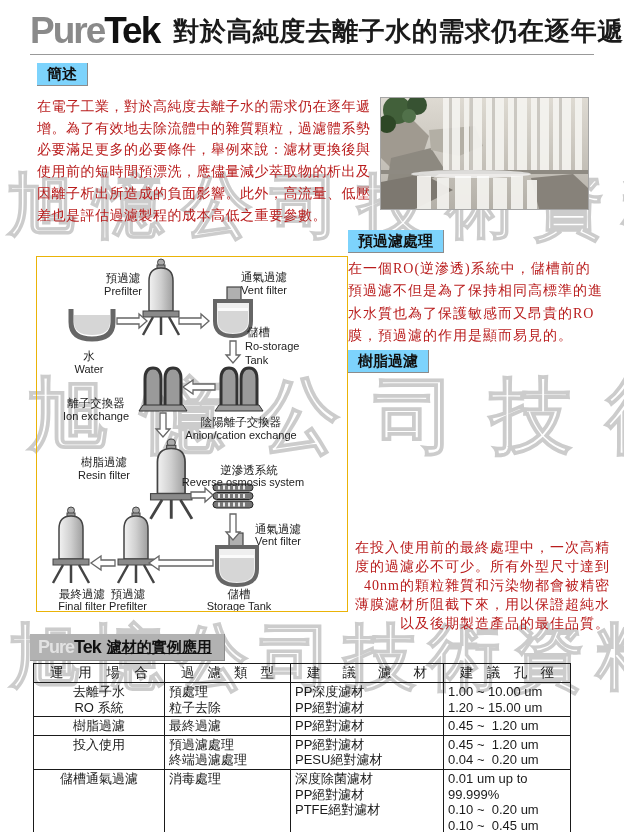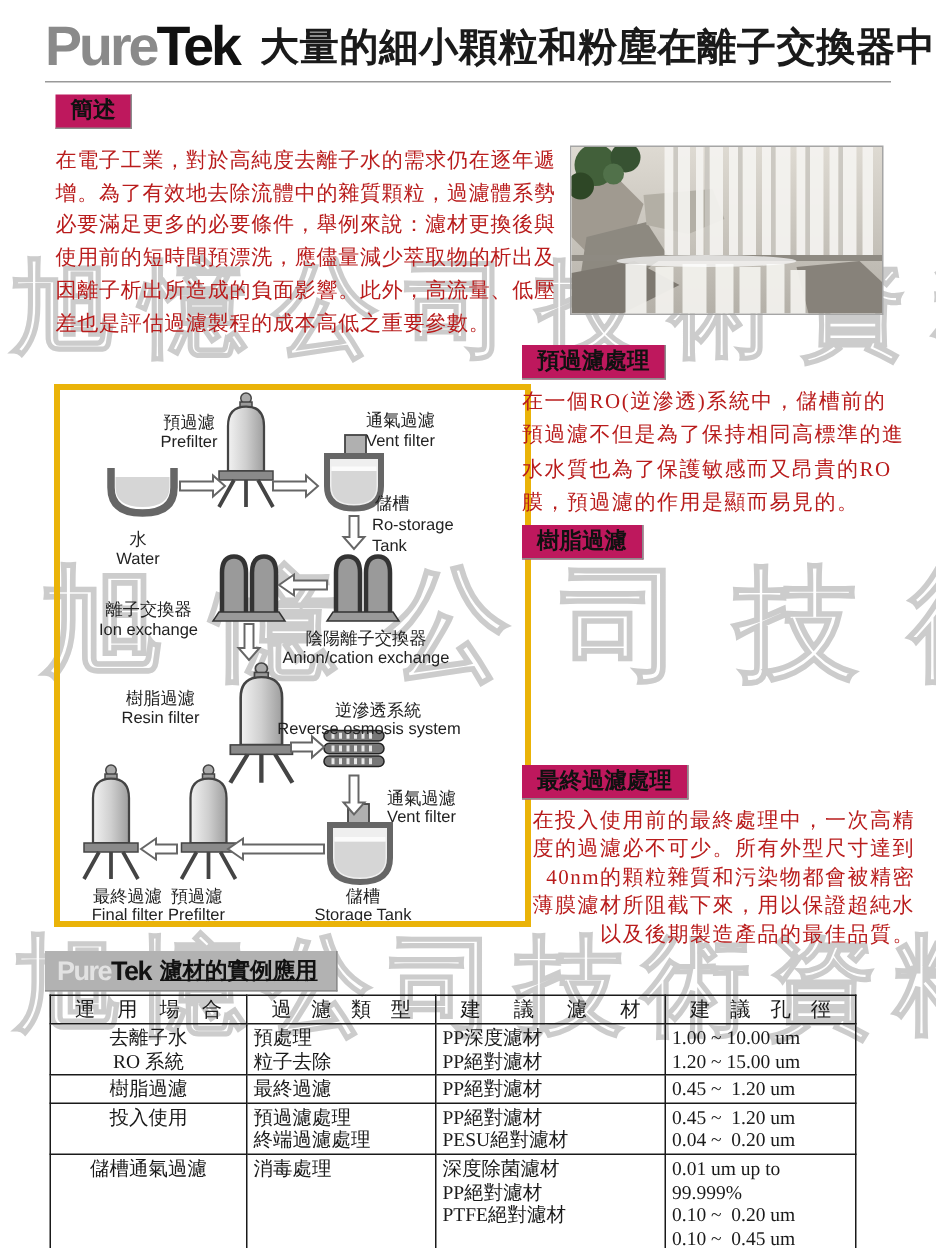--- a/index.html
+++ b/index.html
@@ -12,70 +12,70 @@
   .wm-b{top:362px;left:26px;font-size:82px;letter-spacing:34px;}
   .wm-c{top:610px;left:8px;font-size:72px;letter-spacing:12px;}
   
   .hdr{position:absolute;left:30px;top:10px;z-index:1;display:flex;align-items:center;}
   .logo{font-size:37px;font-weight:bold;letter-spacing:-2px;line-height:42px;}
   .logo .pure{color:#8a8a8a;}
   .logo .tek{color:#111;}
   .doc-title{font-size:26px;font-weight:bold;letter-spacing:0.5px;margin-left:14px;white-space:nowrap;}
   .hdr-rule{position:absolute;left:30px;top:54px;width:564px;height:0;border-top:1px solid #999;z-index:1;}
   
-  .gbox{position:absolute;z-index:1;background:#be185d;color:#111;font-weight:bold;
+  .gbox{position:absolute;z-index:1;background:#7dd3fc;color:#111;font-weight:bold;
         font-size:15px;line-height:22px;padding:0 10px;border-right:1px solid #8c8c8c;
         border-bottom:1px solid #8c8c8c;white-space:nowrap;}
   
   .para{position:absolute;z-index:1;font-size:14px;line-height:21.7px;letter-spacing:0.5px;
         white-space:pre-line;color:#b91c1c;}
   .para.right{line-height:22.3px;letter-spacing:1px;font-family:Liberation Serif, serif;}
   
   .photo{position:absolute;left:380px;top:97px;width:207px;height:111px;z-index:2;
          border:1px solid #a5a5a5;}
   
   .diagram{position:absolute;left:36px;top:256px;width:310px;height:354px;z-index:1;
-           border:4px solid #eab308;background:transparent;}
+           border:1px solid #eab308;background:transparent;}
   .diagram svg{display:block;}
   .dg-zh{font-size:11.5px;fill:#222;}
   .dg-en{font-size:11px;fill:#222;}
   
   .apps-hd{position:absolute;left:30px;top:634px;z-index:1;background:#b2b2b2;height:26px;
            display:flex;align-items:center;padding:0 12px 0 8px;border-right:1px solid #8c8c8c;
            border-bottom:1px solid #8c8c8c;}
   .apps-hd .logo2{font-size:18px;font-weight:bold;letter-spacing:-1px;}
   .apps-hd .logo2 .pure{color:#e2e2e2;}
   .apps-hd .logo2 .tek{color:#111;}
   .apps-hd .apps-title{font-size:15px;font-weight:bold;margin-left:6px;color:#111;text-decoration:underline;}
   table.apps{position:absolute;left:33px;top:663px;z-index:1;border-collapse:collapse;
              table-layout:fixed;width:537px;font-size:13px;background:transparent;}
   table.apps col.c1{width:131px;} table.apps col.c2{width:126px;}
   table.apps col.c3{width:153px;} table.apps col.c4{width:127px;}
   table.apps th{border:1px solid #1a1a1a;font-weight:normal;height:17px;padding:0;text-align:center;}
   table.apps th span{display:block;text-align-last:justify;-moz-text-align-last:justify;
                      padding:0 16px;font-size:13.5px;}
   table.apps td{border:1px solid #1a1a1a;vertical-align:top;line-height:15.6px;
-                padding:1px 4px 1px 4px;white-space:pre-wrap;font-family:Liberation Serif, serif;}
+                padding:1px 4px 1px 4px;white-space:pre-wrap;}
   td.c-app{text-align:center;}
   td.c-type{padding-left:22px;}
   td.c-media{padding-left:19px;}
   td.c-pore{padding-left:8px;}
 </style>
 </head>
 <body>
 
 <div class="page">
 
   <div class="wm wm-a">旭憶公司技術資料</div>
   <div class="wm wm-b">旭憶公司技術資料</div>
   <div class="wm wm-c">旭憶公司技術資料</div>
 
   <div class="hdr">
     <div class="logo"><span class="pure">Pure</span><span class="tek">Tek</span></div>
-    <div class="doc-title">大量的細小顆粒和粉塵在離子交換器中</div>
+    <div class="doc-title">對於高純度去離子水的需求仍在逐年遞</div>
   </div>
   <div class="hdr-rule"></div>
 
   <div class="gbox" style="left:37px;top:63px;">簡述</div>
   <div class="para" style="left:37px;top:96px;width:340px;">在電子工業，對於高純度去離子水的需求仍在逐年遞
 增。為了有效地去除流體中的雜質顆粒，過濾體系勢
 必要滿足更多的必要條件，舉例來說：濾材更換後與
 使用前的短時間預漂洗，應儘量減少萃取物的析出及
 因離子析出所造成的負面影響。此外，高流量、低壓
 差也是評估過濾製程的成本高低之重要參數。</div>
@@ -241,21 +241,20 @@
   </div>
 
   <div class="gbox" style="left:348px;top:230px;">預過濾處理</div>
   <div class="para right" style="left:348px;top:258px;width:262px;">在一個RO(逆滲透)系統中，儲槽前的
 預過濾不但是為了保持相同高標準的進
 水水質也為了保護敏感而又昂貴的RO
 膜，預過濾的作用是顯而易見的。</div>
 
   <div class="gbox" style="left:348px;top:350px;">樹脂過濾</div>
 
-  <div class="gbox" style="left:348px;top:510px;">最終過濾處理</div>
   <div class="para right" style="left:348px;top:538px;width:262px;line-height:19px;text-align:right;">在投入使用前的最終處理中，一次高精
 度的過濾必不可少。所有外型尺寸達到
 40nm的顆粒雜質和污染物都會被精密
 薄膜濾材所阻截下來，用以保證超純水
 以及後期製造產品的最佳品質。</div>
 
   <div class="apps-hd">
     <span class="logo2"><span class="pure">Pure</span><span class="tek">Tek</span></span>
     <span class="apps-title">濾材的實例應用</span>
   </div>

